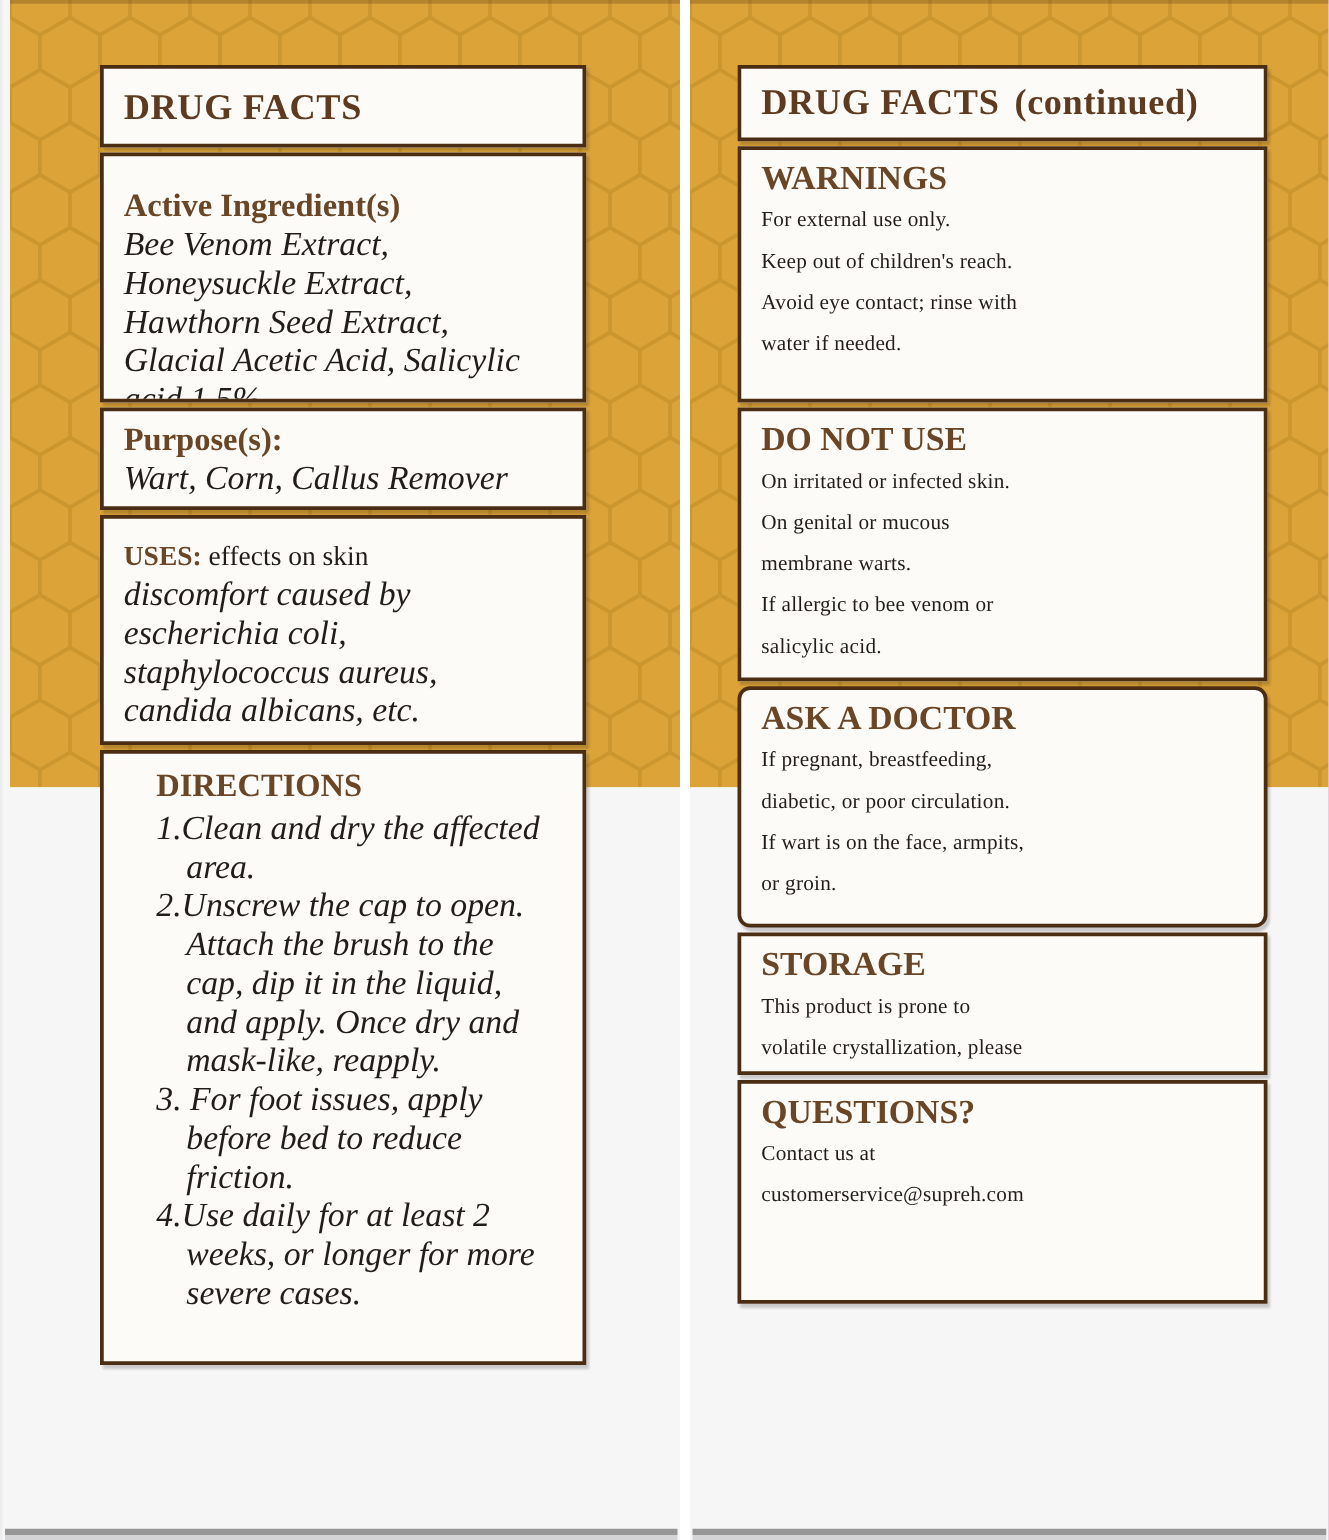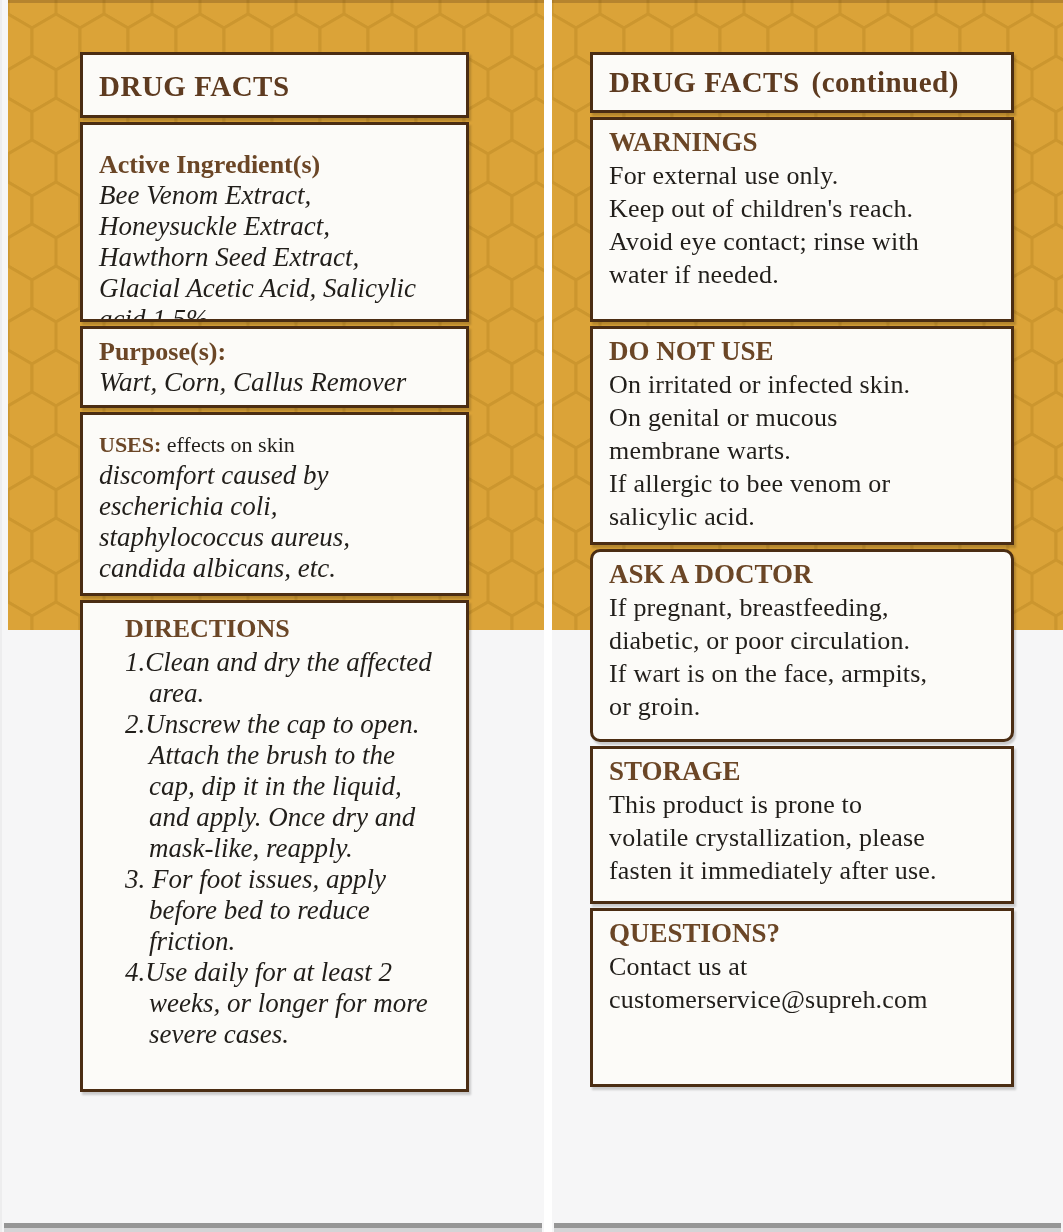--- a/index.html
+++ b/index.html
@@ -37,33 +37,33 @@
   #sec-active       { height:200px; padding-top:24px; }
   #sec-purpose      { height:82px;  padding-top:7px; }
   #sec-uses         { height:184px; padding-top:14px; }
   #sec-directions   { height:492px; padding-top:10px;padding-left:42px; }
 
   
   #sec-title-r      { height:61px;  padding-top:11px; }
   #sec-warnings     { height:205px; padding-top:6px; }
   #sec-donotuse     { height:219px; padding-top:6px; }
   #sec-askdoctor    { height:193px; padding-top:6px;border-radius:10px; }
-  #sec-storage      { height:158px; padding-top:6px; }
+  #sec-storage      { height:114px; padding-top:6px; }
   #sec-questions    { height:179px; padding-top:6px; }
 
   .title-text { font-size:29px; font-weight:bold; color:#5e3b20; letter-spacing:0.5px; white-space:nowrap; }
   .title-suffix { margin-left:8px; }
 
   .shead { font-weight:bold; color:#6b4626; white-space:nowrap; }
   #panel-left  .shead { font-size:26px; line-height:31px; }
   #panel-right .shead { font-size:27px; line-height:33px; }
 
   .tline { color:#211e1a; white-space:nowrap; }
   #panel-left  .tline { font-size:27px; line-height:31px;font-style:italic; }
-  #panel-right .tline { font-size:26px; line-height:33px; letter-spacing:0.2px; }
+  #panel-right .tline { font-size:17px; line-height:33px; letter-spacing:0.2px; }
 
   .uses-first { font-size:22px; line-height:31px; white-space:nowrap; color:#211e1a; }
   .uses-label { font-weight:bold; color:#6b4626; }
 
   .dir-list { margin-top:3px; }
   .dir-item .tline.cont { padding-left:24px; }
 </style>
 </head>
 <body>
 

